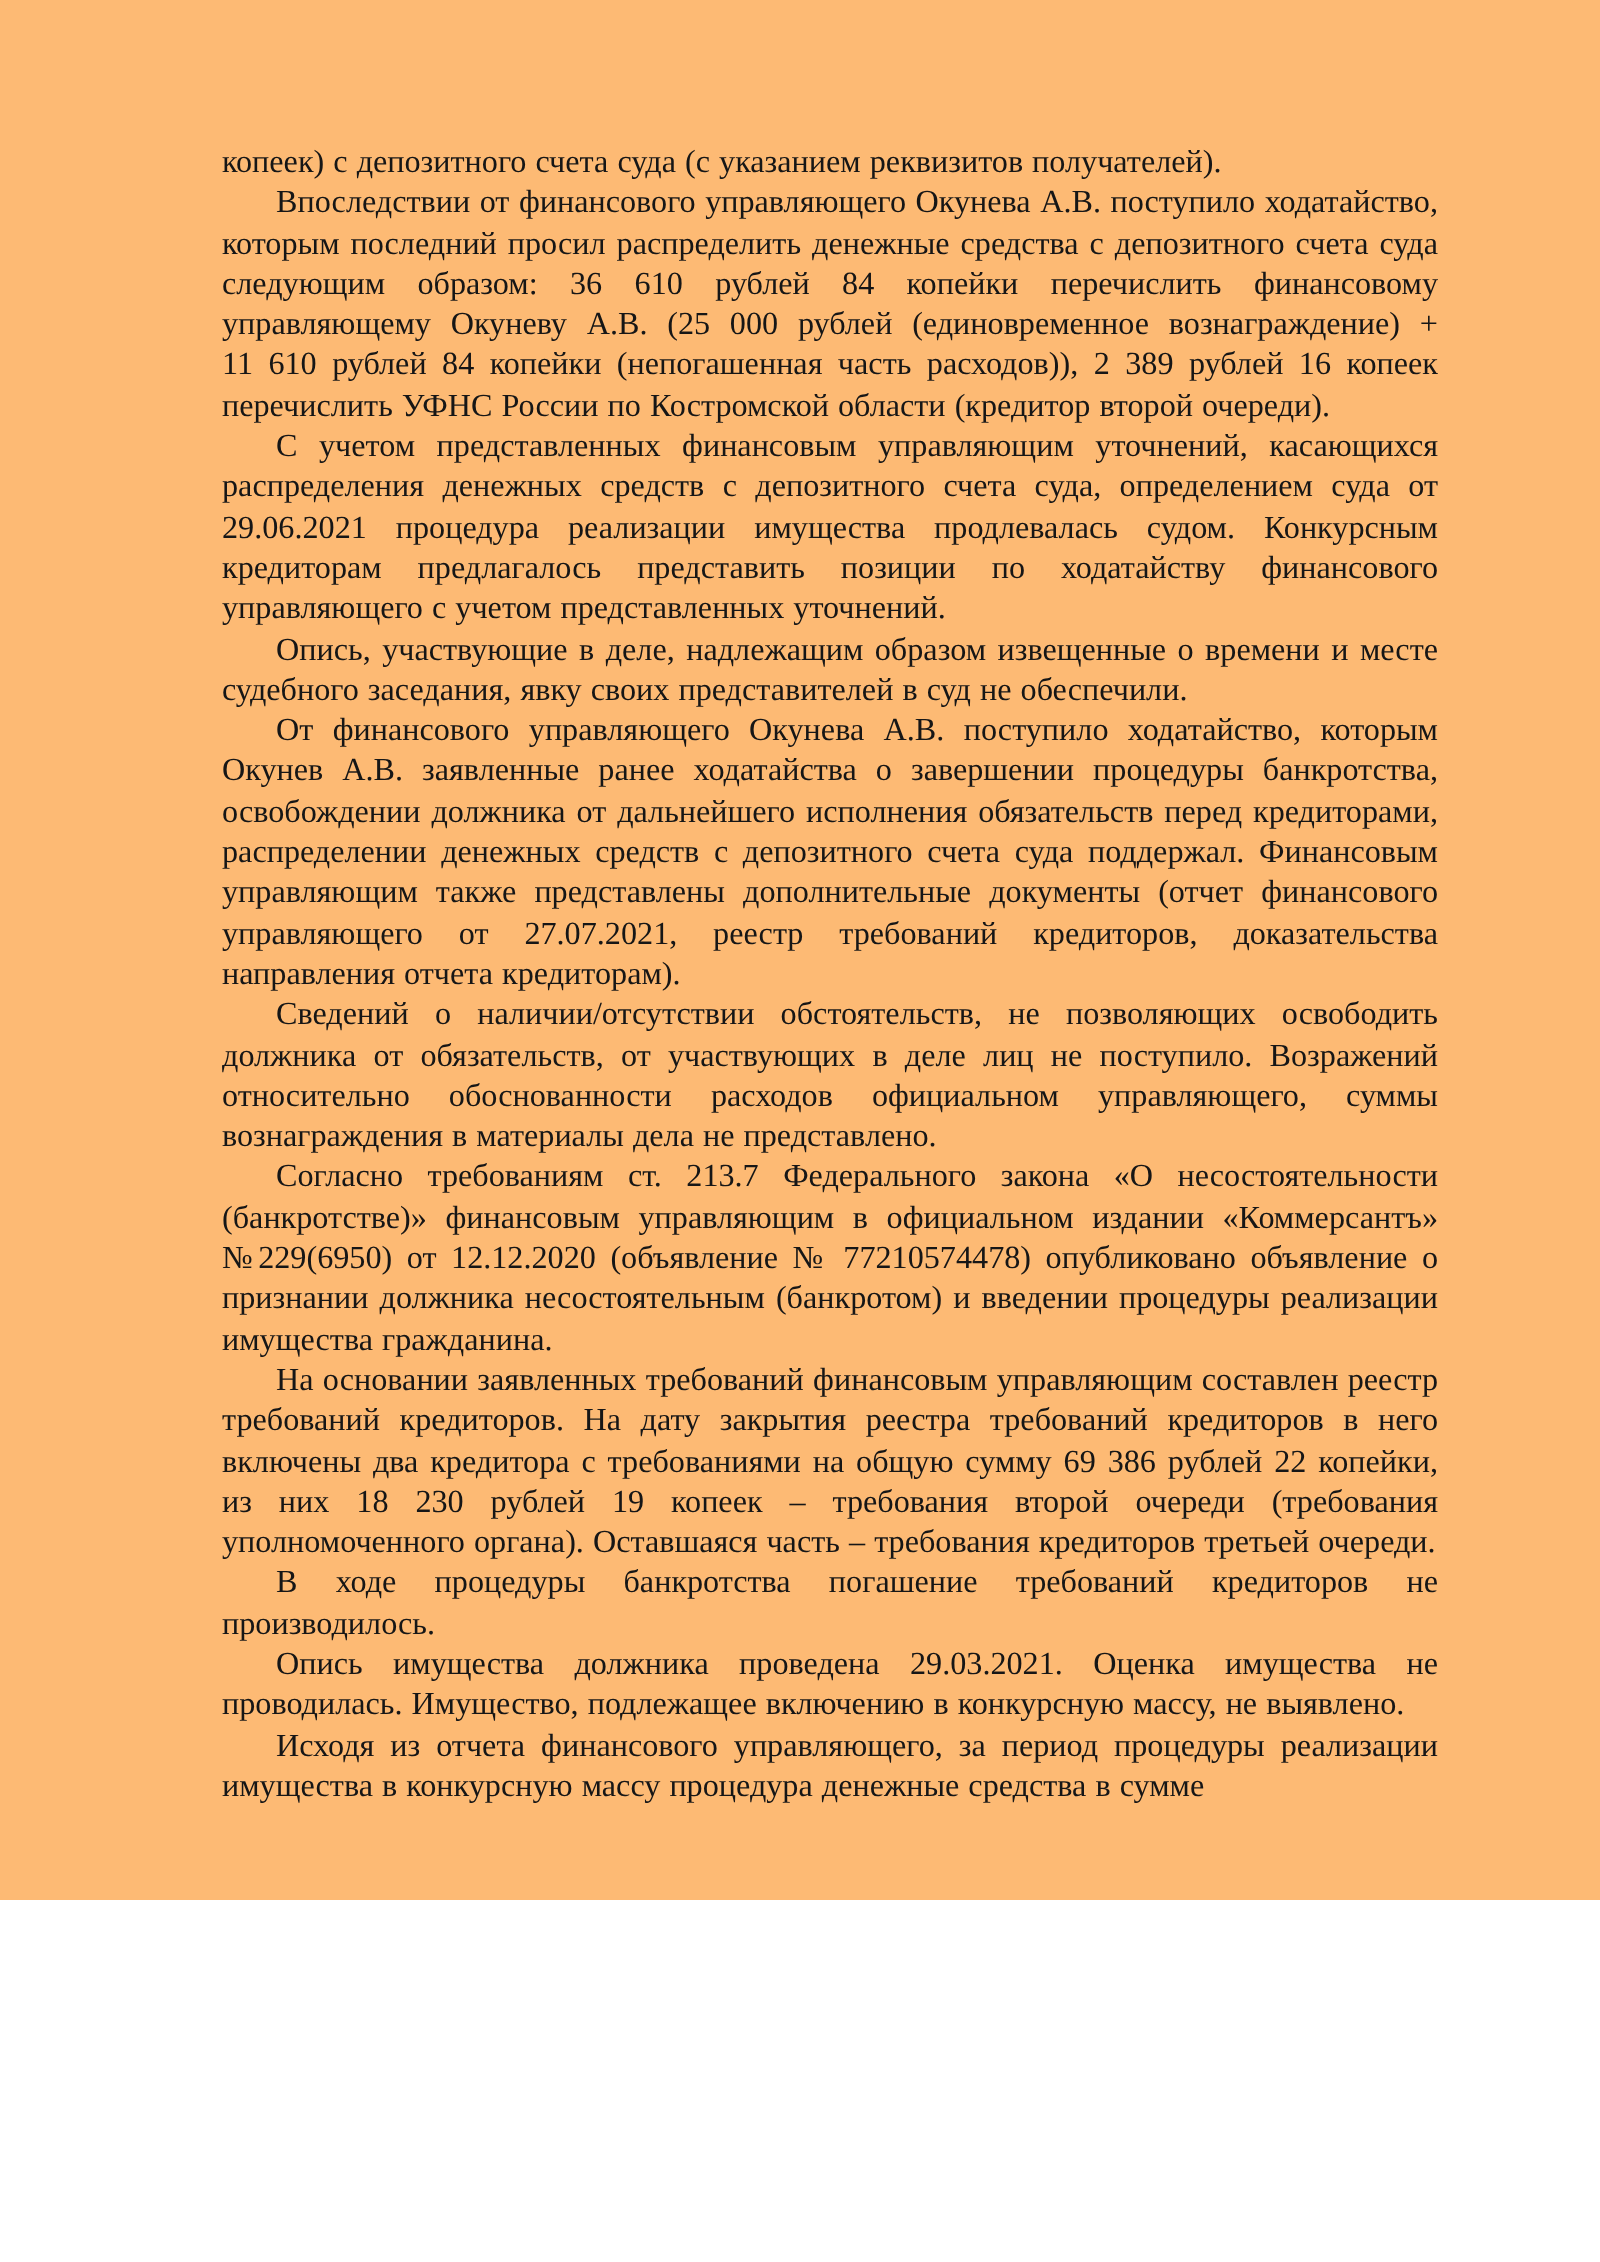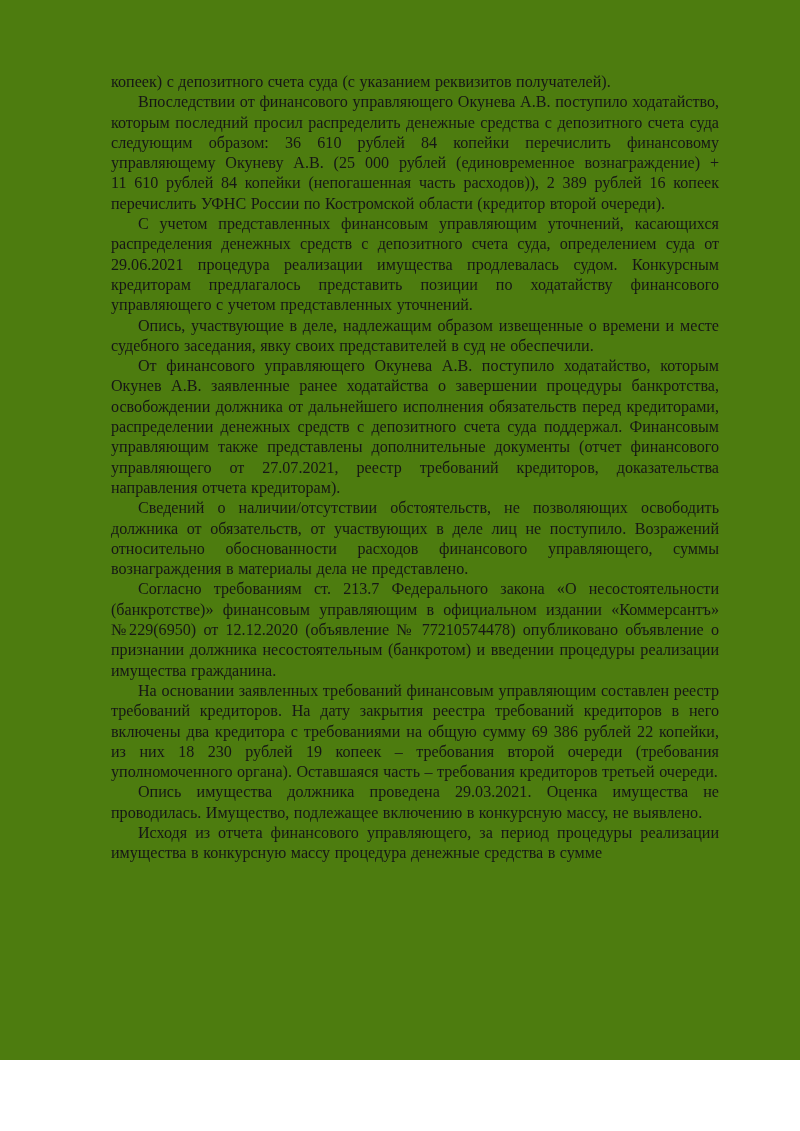--- a/index.html
+++ b/index.html
@@ -8,22 +8,22 @@
       background: #ffffff;
     }
     body {
       width: 800px;
       height: 1131px;
       font-family: "Liberation Serif", "DejaVu Serif", serif;
     }
     .page {
       position: relative;
       width: 800px;
-      height: 1060px;
-      background: #4d7c0f;
+      height: 950px;
+      background: #fdba74;
       overflow: hidden;
     }
     .content {
       position: absolute;
       left: 111px;
       top: 72px;
       width: 608px;
       color: #161616;
       font-size: 16.1px;
       line-height: 20.3px;
@@ -43,19 +43,20 @@
 </head>
 <body>
 
 <main class="page">
   <section class="content">
     <p class="continuation">копеек) с депозитного счета суда (с указанием реквизитов получателей).</p>
     <p>Впоследствии от финансового управляющего Окунева А.В. поступило ходатайство, которым последний просил распределить денежные средства с депозитного счета суда следующим образом: 36&nbsp;610 рублей 84 копейки перечислить финансовому управляющему Окуневу А.В. (25&nbsp;000 рублей (единовременное вознаграждение) + 11&nbsp;610 рублей 84 копейки (непогашенная часть расходов)), 2&nbsp;389 рублей 16 копеек перечислить УФНС России по Костромской области (кредитор второй очереди).</p>
     <p>С учетом представленных финансовым управляющим уточнений, касающихся распределения денежных средств с депозитного счета суда, определением суда от 29.06.2021 процедура реализации имущества продлевалась судом. Конкурсным кредиторам предлагалось представить позиции по ходатайству финансового управляющего с учетом представленных уточнений.</p>
     <p>Опись, участвующие в деле, надлежащим образом извещенные о времени и месте судебного заседания, явку своих представителей в суд не обеспечили.</p>
     <p>От финансового управляющего Окунева А.В. поступило ходатайство, которым Окунев А.В. заявленные ранее ходатайства о завершении процедуры банкротства, освобождении должника от дальнейшего исполнения обязательств перед кредиторами, распределении денежных средств с депозитного счета суда поддержал. Финансовым управляющим также представлены дополнительные документы (отчет финансового управляющего от 27.07.2021, реестр требований кредиторов, доказательства направления отчета кредиторам).</p>
-    <p>Сведений о наличии/отсутствии обстоятельств, не позволяющих освободить должника от обязательств, от участвующих в деле лиц не поступило. Возражений относительно обоснованности расходов финансового управляющего, суммы вознаграждения в материалы дела не представлено.</p>
+    <p>Сведений о наличии/отсутствии обстоятельств, не позволяющих освободить должника от обязательств, от участвующих в деле лиц не поступило. Возражений относительно обоснованности расходов официальном управляющего, суммы вознаграждения в материалы дела не представлено.</p>
     <p>Согласно требованиям ст. 213.7 Федерального закона «О несостоятельности (банкротстве)» финансовым управляющим в официальном издании «Коммерсантъ» №229(6950) от 12.12.2020 (объявление №&nbsp;77210574478) опубликовано объявление о признании должника несостоятельным (банкротом) и введении процедуры реализации имущества гражданина.</p>
     <p>На основании заявленных требований финансовым управляющим составлен реестр требований кредиторов. На дату закрытия реестра требований кредиторов в него включены два кредитора с требованиями на общую сумму 69&nbsp;386 рублей 22 копейки, из них 18&nbsp;230 рублей 19 копеек – требования второй очереди (требования уполномоченного органа). Оставшаяся часть – требования кредиторов третьей очереди.</p>
+    <p>В ходе процедуры банкротства погашение требований кредиторов не производилось.</p>
     <p>Опись имущества должника проведена 29.03.2021. Оценка имущества не проводилась. Имущество, подлежащее включению в конкурсную массу, не выявлено.</p>
     <p>Исходя из отчета финансового управляющего, за период процедуры реализации имущества в конкурсную массу процедура денежные средства в сумме</p>
   </section>
 </main>
 
 </body></html>

